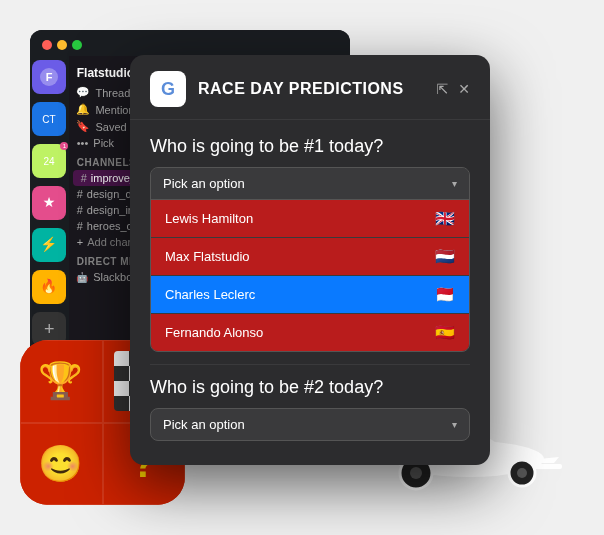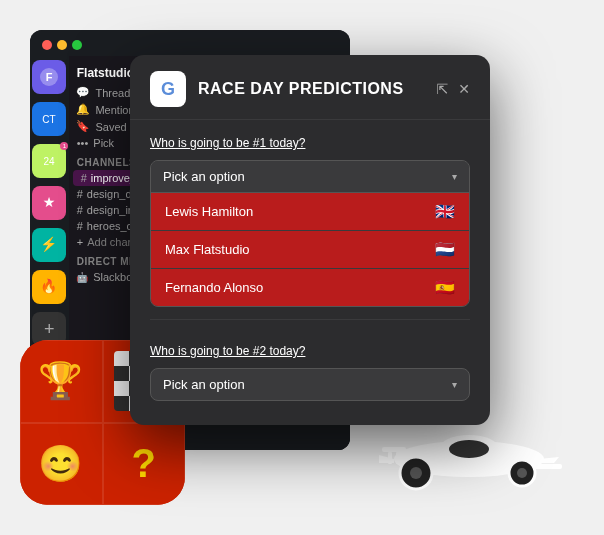--- a/index.html
+++ b/index.html
@@ -257,24 +257,23 @@
       font-size: 14px;
       cursor: pointer;
     }
 
     .modal-body {
       padding: 16px 20px 20px;
     }
 
     .question-label {
       color: #fff;
-      font-size: 12px;
+      font-size: 18px;
       font-weight: 500;
       margin-bottom: 10px;
-      text-decoration: underline;
     }
 
     
     .dropdown-trigger {
       display: flex;
       align-items: center;
       justify-content: space-between;
       background: #3a3a3c;
       border: 1px solid #555;
       border-radius: 8px;
@@ -330,21 +329,21 @@
       border-radius: 0;
     }
 
     .option-flag {
       font-size: 16px;
     }
 
     
     .q2-section {
       margin-top: 12px;
-      padding-top: 24px;
+      padding-top: 12px;
       border-top: 1px solid #3a3a3c;
     }
 
     
     .game-icon {
       position: absolute;
       bottom: 30px;
       left: 20px;
       width: 165px;
       height: 165px;
@@ -558,20 +557,24 @@
         <span class="chevron">▾</span>
       </div>
       <div class="dropdown-options">
         <div class="dropdown-option">
           <span>Lewis Hamilton</span>
           <span class="option-flag">🇬🇧</span>
         </div>
         <div class="dropdown-option">
           <span>Max Flatstudio</span>
           <span class="option-flag">🇳🇱</span>
+        </div>
+        <div class="dropdown-option selected">
+          <span>Charles Leclerc</span>
+          <span class="option-flag">🇲🇨</span>
         </div>
         <div class="dropdown-option">
           <span>Fernando Alonso</span>
           <span class="option-flag">🇪🇸</span>
         </div>
       </div>
     </div>
 
     <div class="q2-section">
       <div class="question-label">Who is going to be #2 today?</div>

